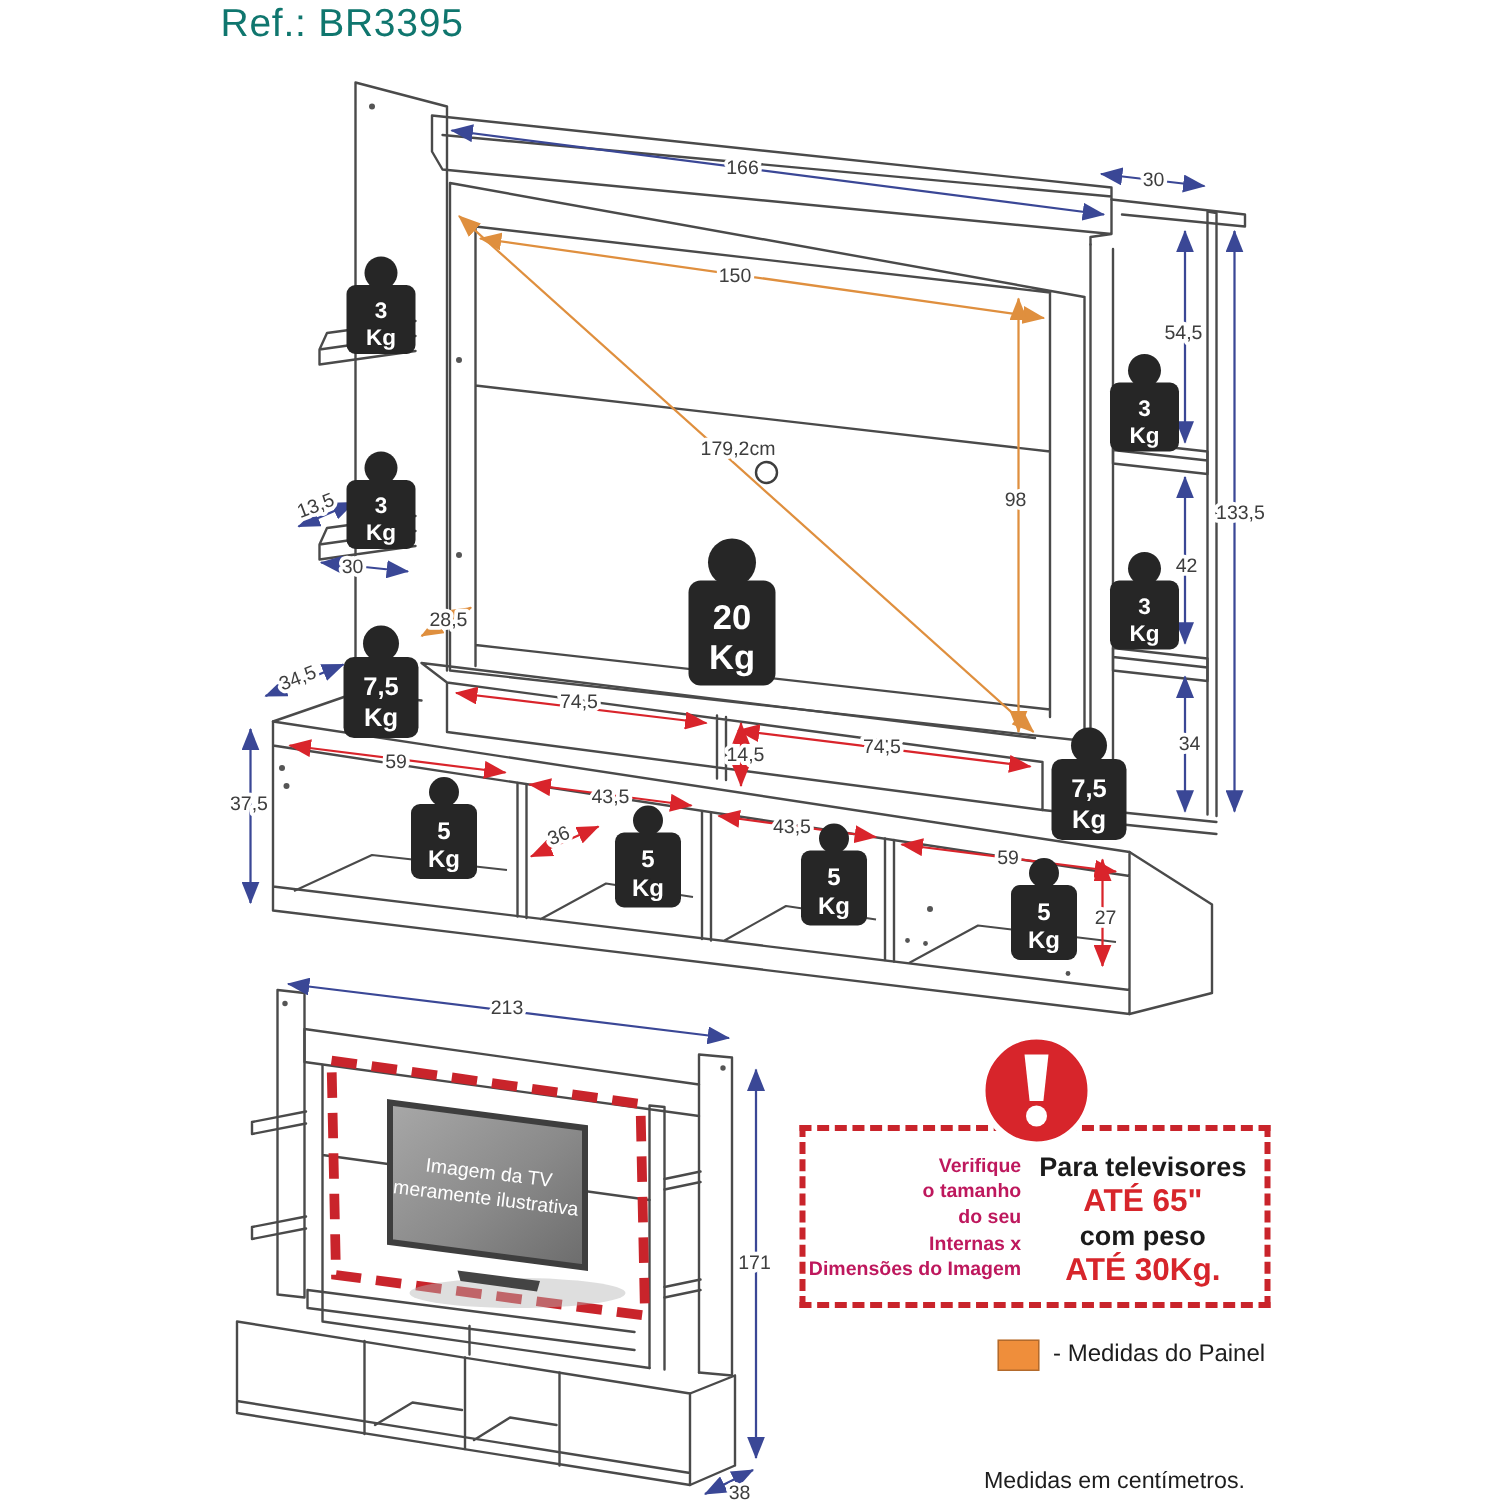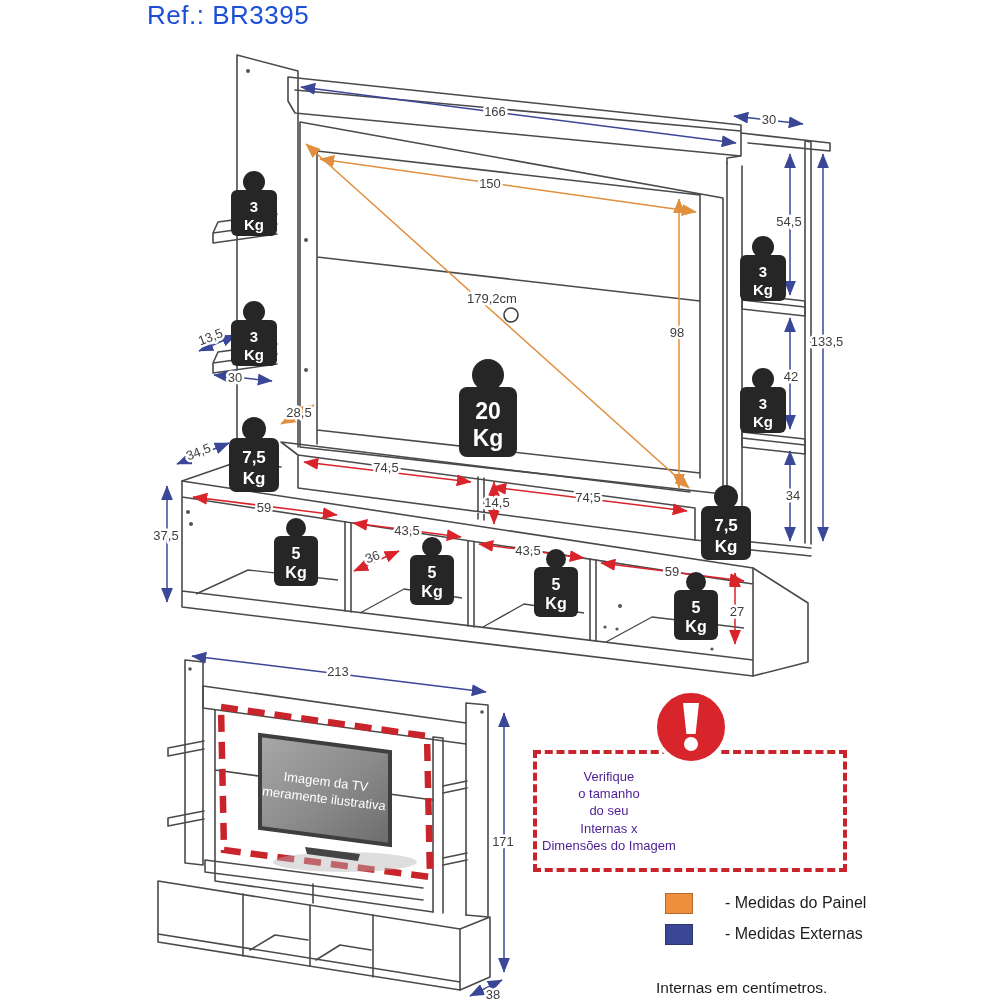--- a/index.html
+++ b/index.html
@@ -1,38 +1,38 @@
 <!DOCTYPE html>
 <html><head>
 <meta charset="utf-8">
 <style>
   html,body{margin:0;padding:0;background:#fff;}
   body{position:relative;width:1000px;height:1000px;font-family:"Liberation Sans",sans-serif;overflow:hidden;}
-  #page-title{position:absolute;left:147px;top:0px;font-size:26px;color:#1d4ed8;letter-spacing:.5px;}
+  #page-title{position:absolute;left:147px;top:0px;font-size:26px;color:#0f766e;letter-spacing:.5px;}
   svg.draw{position:absolute;left:0;top:0;}
   .st{stroke:#4a4a4a;stroke-width:1.6;fill:none;stroke-linejoin:round;stroke-linecap:round;}
   .st2{stroke:#4a4a4a;stroke-width:1.4;fill:none;stroke-linejoin:round;}
   .dim{stroke-width:1.5;fill:none;}
   .lbl{font-family:"Liberation Sans",sans-serif;font-size:13px;fill:#3e3e3e;text-anchor:middle;
        paint-order:stroke;stroke:#fff;stroke-width:5px;stroke-linejoin:round;}
   .wt{fill:#262626;}
   .wtx{font-family:"Liberation Sans",sans-serif;font-weight:700;fill:#fff;text-anchor:middle;
        paint-order:stroke;stroke:#262626;stroke-width:1px;}
   .tvtxt{font-family:"Liberation Sans",sans-serif;font-size:13px;fill:#fff;text-anchor:middle;}
   
   #warning-icon{position:absolute;left:651px;top:687px;z-index:3;}
   #notice-box{position:absolute;left:533px;top:750px;width:306px;height:114px;border:4px dashed #C9242B;
               background:#fff;display:flex;align-items:center;z-index:2;}
-  #notice-left{width:47%;text-align:center;font-size:13px;font-weight:400;color:#4c1d95;line-height:1.32;}
+  #notice-left{width:47%;text-align:right;font-size:13px;font-weight:700;color:#be185d;line-height:1.32;}
   #notice-right{width:53%;text-align:center;line-height:1.18;padding-top:6px;}
   .nr-black{font-size:18px;font-weight:700;color:#1b1b1b;}
   .nr-red{font-size:21px;font-weight:700;color:#D7252B;}
   
   #legend{position:absolute;left:665px;top:891px;z-index:2;}
-  .lg-row{display:flex;align-items:center;height:24px;margin-bottom:7px;gap:23px;}
+  .lg-row{display:flex;align-items:center;height:24px;margin-bottom:7px;}
   .lg-sw{width:28px;height:21px;margin-right:9px;border:1px solid rgba(0,0,0,.25);box-sizing:border-box;}
   .lg-lbl{font-size:16px;color:#1d1d1d;}
   #legend-footnote{position:absolute;left:656px;top:979px;font-size:15.5px;color:#1d1d1d;z-index:2;}
 </style>
 </head>
 <body>
 
 <div id="page-title">Ref.: BR3395</div>
 
 <svg class="draw" width="1000" height="1000" viewBox="0 0 1000 1000">
@@ -328,25 +328,27 @@
 </svg>
 
 <div id="notice-box">
   <div id="notice-left">
     <div>Verifique</div>
     <div>o tamanho</div>
     <div>do seu</div>
     <div>Internas x</div>
     <div>Dimensões do Imagem</div>
   </div>
+  <div id="notice-right">
+    <div class="nr-black">Para televisores</div>
+    <div class="nr-red">ATÉ 65"</div>
+    <div class="nr-black">com peso</div>
+    <div class="nr-red">ATÉ 30Kg.</div>
+  </div>
 </div>
 
 <div id="legend">
   <div class="lg-row">
     <div class="lg-sw" style="background:#EF8E3B"></div>
     <div class="lg-lbl">- Medidas do Painel</div>
   </div>
-  <div class="lg-row">
-    <div class="lg-sw" style="background:#3A4796"></div>
-    <div class="lg-lbl">- Medidas Externas</div>
-  </div>
 </div>
-<div id="legend-footnote">Internas em centímetros.</div>
+<div id="legend-footnote">Medidas em centímetros.</div>
 
 </body></html>

